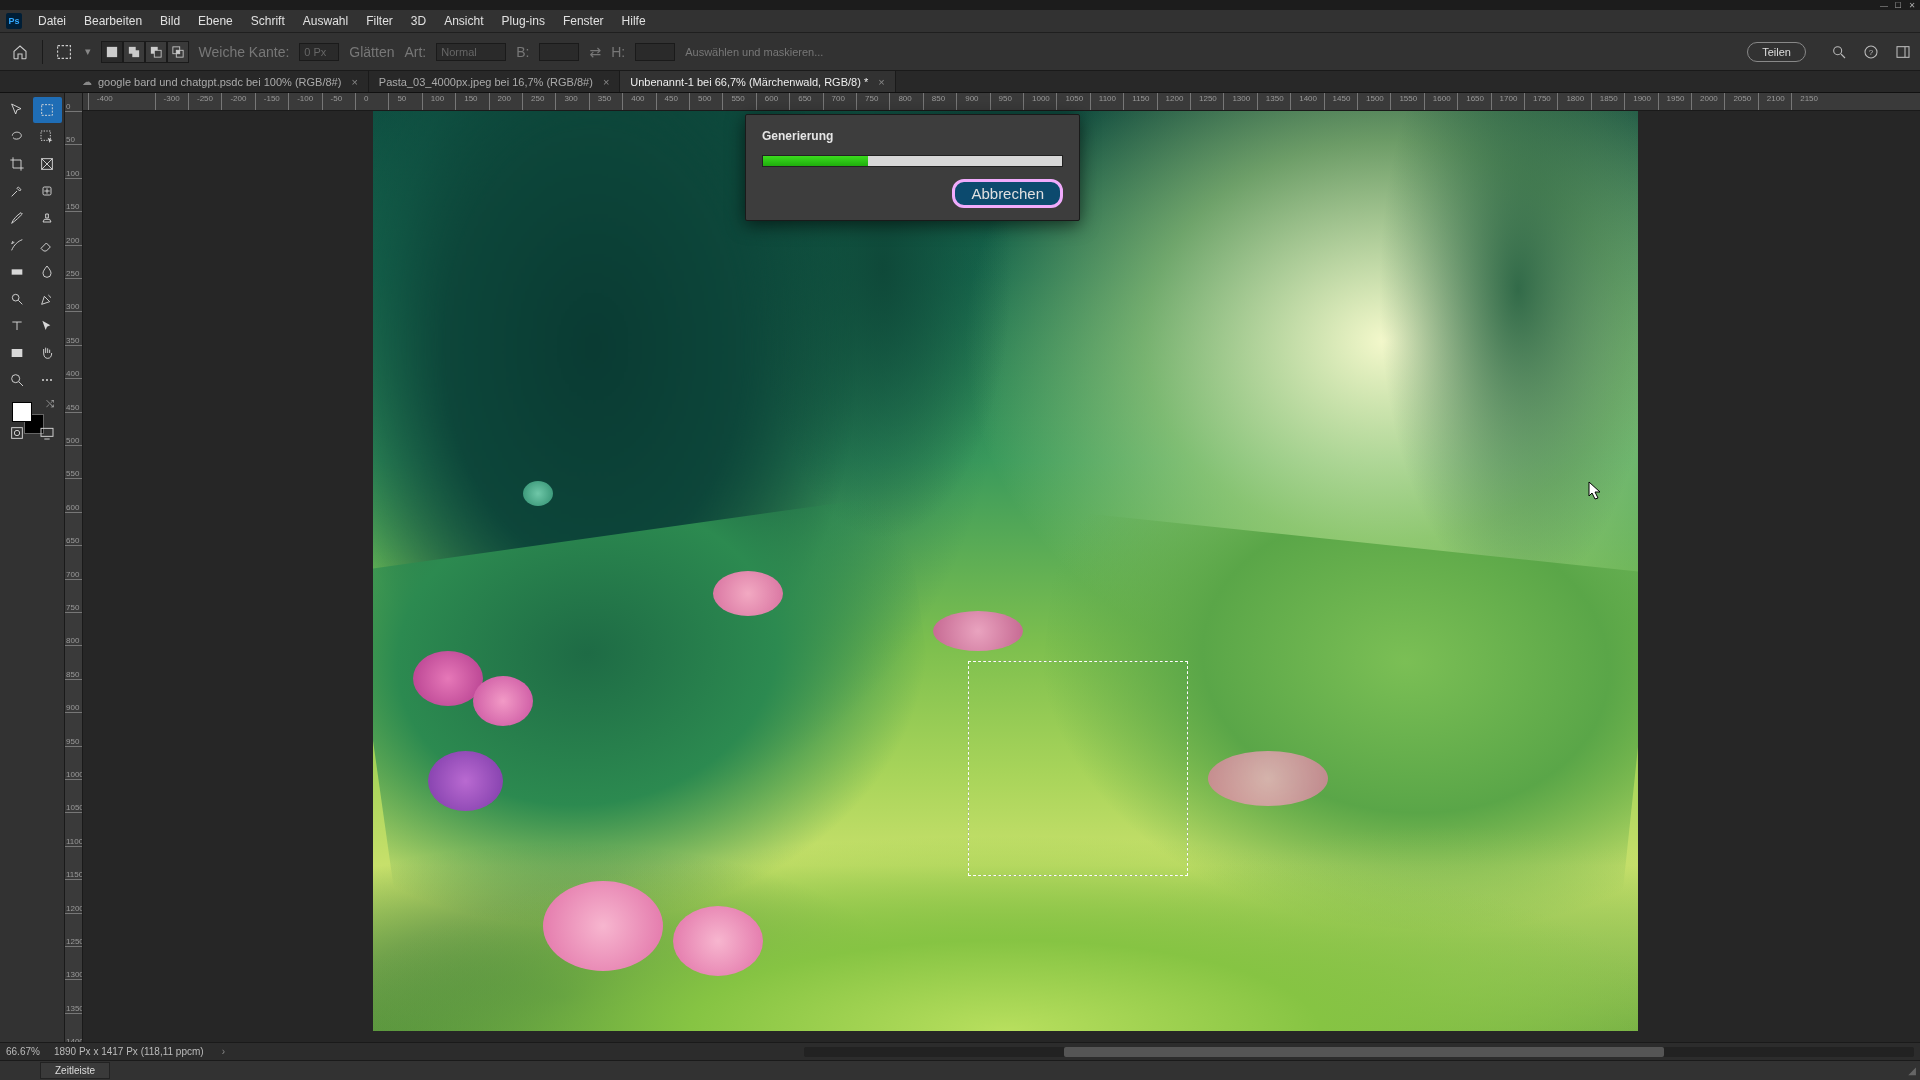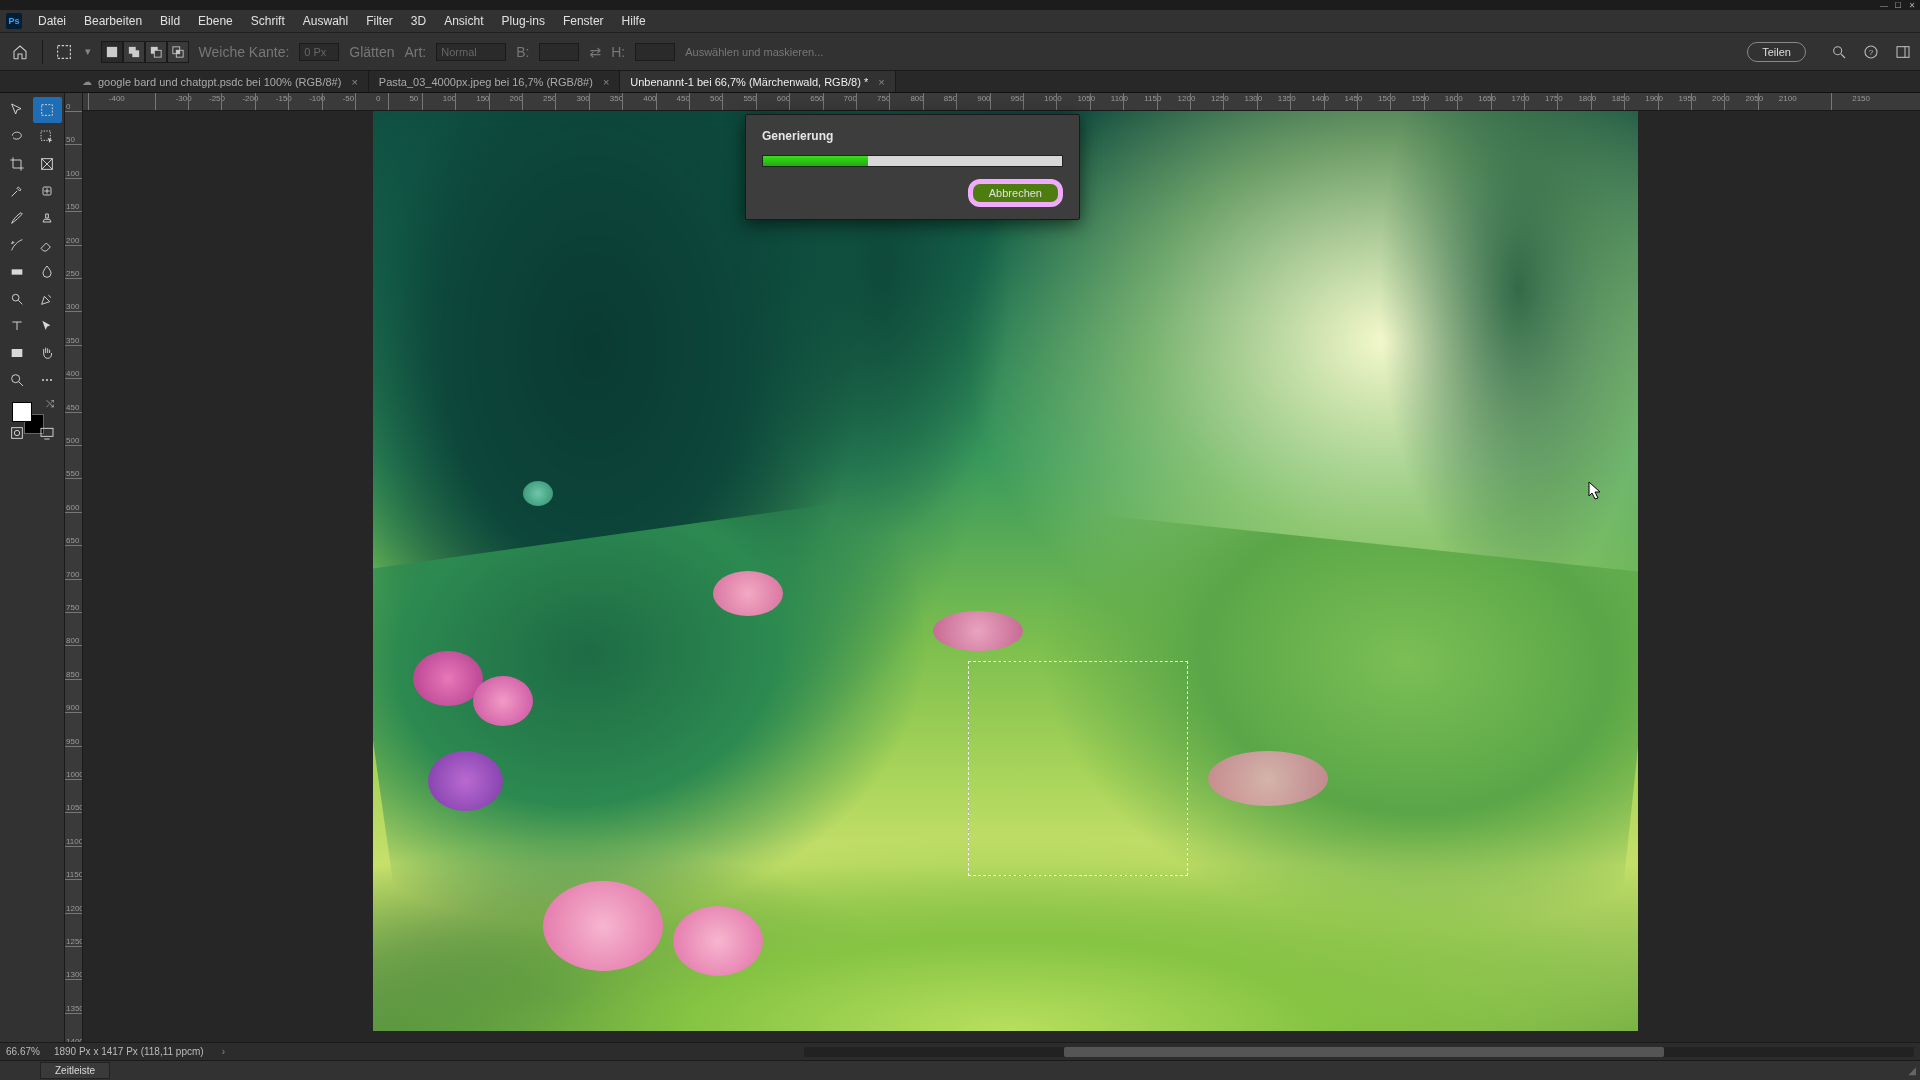--- a/index.html
+++ b/index.html
@@ -52,21 +52,21 @@
 
 
 .vruler { width: 18px; background: #3a3a3a; border-right: 1px solid #1a1a1a; position: relative; overflow: hidden; font-size: 8px; color: #999; }
 .vruler .tick { position: absolute; left: 0; right: 0; border-top: 1px solid #777; }
 .vruler .tick span { position: absolute; left: 1px; top: -10px; transform: none; font-size: 8px; }
 
 
 .canvas-col { flex: 1; display: flex; flex-direction: column; position: relative; background: #262626; }
 .hruler { height: 18px; background: #3a3a3a; border-bottom: 1px solid #1a1a1a; position: relative; overflow: hidden; font-size: 8px; color: #999; }
 .hruler .tick { position: absolute; top: 0; bottom: 0; border-left: 1px solid #777; }
-.hruler .tick span { position: absolute; top: 1px; left: 20px; font-size: 8px; }
+.hruler .tick span { position: absolute; top: 1px; left: 8px; font-size: 8px; }
 
 .canvas-area { flex: 1; position: relative; overflow: hidden; background: #262626; }
 .artboard { position: absolute; left: 290px; top: 0; width: 1265px; height: 920px; overflow: hidden; }
 
 
 .scene { position: absolute; inset: 0; background:
   radial-gradient(ellipse 600px 500px at 80% 25%, rgba(255,255,210,0.95), rgba(200,230,140,0.5) 40%, rgba(40,120,80,0) 70%),
   radial-gradient(ellipse 500px 700px at 22% 20%, rgba(10,60,50,0.9), rgba(20,100,80,0.4) 50%, transparent 72%),
   linear-gradient(180deg, #0e4a3e 0%, #186b4e 18%, #3a9a5c 38%, #7dbf4e 58%, #a8d45a 72%, #c7e06b 82%, #6ea93f 100%);
 }
@@ -99,21 +99,21 @@
 .cursor-img svg { width: 14px; height: 20px; }
 
 
 .dialog { position: absolute; left: 745px; top: 114px; width: 335px; background: #3d3d3d; border: 1px solid #1a1a1a; box-shadow: 0 4px 18px rgba(0,0,0,0.6); border-radius: 2px; padding: 14px 16px 12px 16px; z-index: 50; }
 .dialog .dlg-title { font-size: 12px; font-weight: 600; color: #e6e6e6; margin-bottom: 12px; }
 .dialog .progress { width: 100%; height: 12px; background: #d8d8d8; border: 1px solid #222; position: relative; margin-bottom: 12px; }
 .dialog .progress .bar { position: absolute; left: 0; top: 0; bottom: 0; background: linear-gradient(#3bdc1e,#1fae0d); }
 .dialog .tip-row { display: flex; gap: 8px; font-size: 11px; color: #ccc; line-height: 1.35; margin-bottom: 12px; }
 .dialog .tip-row .tip-lbl { font-style: italic; color: #bdbdbd; min-width: 34px; }
 .dialog .dlg-actions { display: flex; justify-content: flex-end; }
-.dialog .dlg-btn { background: #4d7c0f; border: 5px solid #f0abfc; border-radius: 12px; padding: 3px 16px; font-size: 11px; color: #e0e0e0; }
+.dialog .dlg-btn { background: #0c4a6e; border: 3px solid #f0abfc; border-radius: 12px; padding: 3px 16px; font-size: 15px; color: #e0e0e0; }
 
 
 .statusbar { position: absolute; left: 0; right: 0; bottom: 20px; height: 18px; background: #2c2c2c; border-top: 1px solid #1a1a1a; display: flex; align-items: center; font-size: 10px; color: #bbb; padding: 0 6px; gap: 14px; }
 .statusbar .hscroll { flex: 0 0 auto; margin-left: auto; height: 10px; width: 1110px; background: #222; position: relative; border-radius: 2px; }
 .statusbar .hscroll .thumb { position:absolute; left: 260px; width: 600px; top:0; bottom:0; background:#555; border-radius:2px;}
 .statusbar .chev { color:#888; padding:0 4px; }
 
 
 .bottom-strip { position: absolute; left: 0; right: 0; bottom: 0; height: 20px; background: #323232; border-top: 1px solid #1a1a1a; display: flex; align-items: center; }
 .bottom-strip .tl-tab { background: #3a3a3a; padding: 2px 14px; font-size: 10px; color: #ddd; margin-left: 40px; border: 1px solid #222; }
@@ -616,21 +616,21 @@
         </div>
         <div class="tick" style="left: 1608px;">
           <span>2000</span>
         </div>
         <div class="tick" style="left: 1641.4px;">
           <span>2050</span>
         </div>
         <div class="tick" style="left: 1674.8px;">
           <span>2100</span>
         </div>
-        <div class="tick" style="left: 1708.2px; margin-left: 40px;">
+        <div class="tick" style="left: 1708.2px;">
           <span>2150</span>
         </div>
       </div>
     <div class="canvas-area">
       <div class="artboard">
         <div class="scene">
           <div class="tree-left"></div>
           <div class="tree-mid"></div>
           <div class="tree-right"></div>
           <div class="hill-l"></div>

